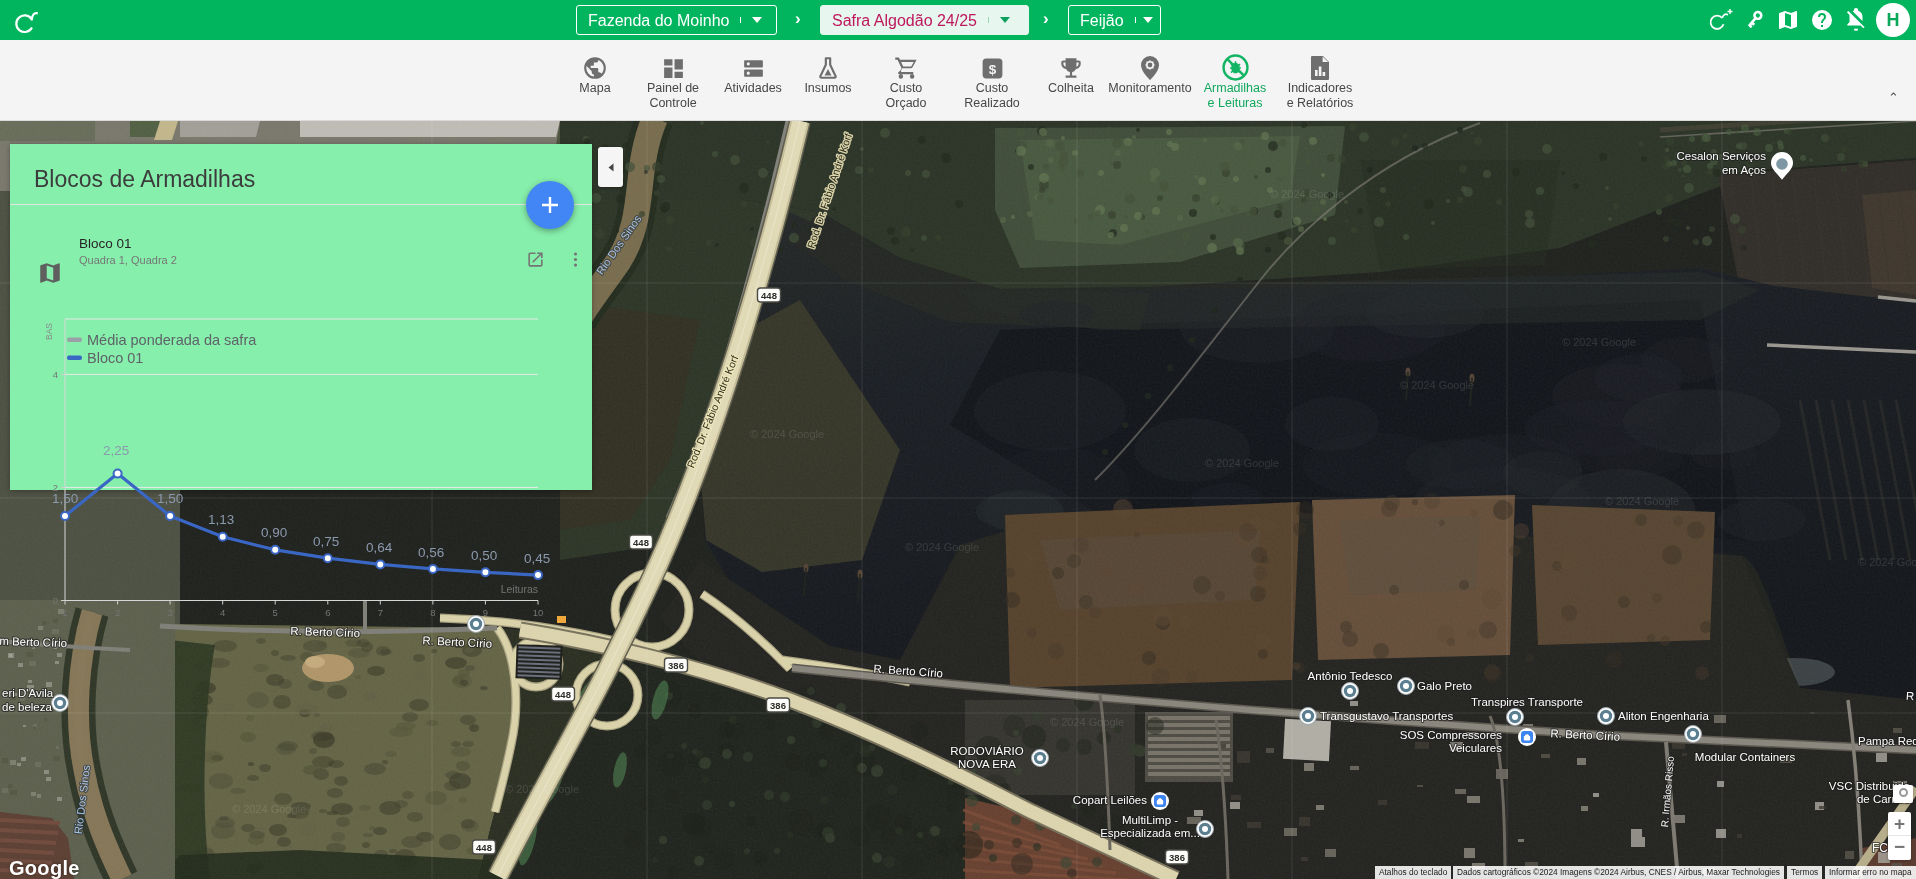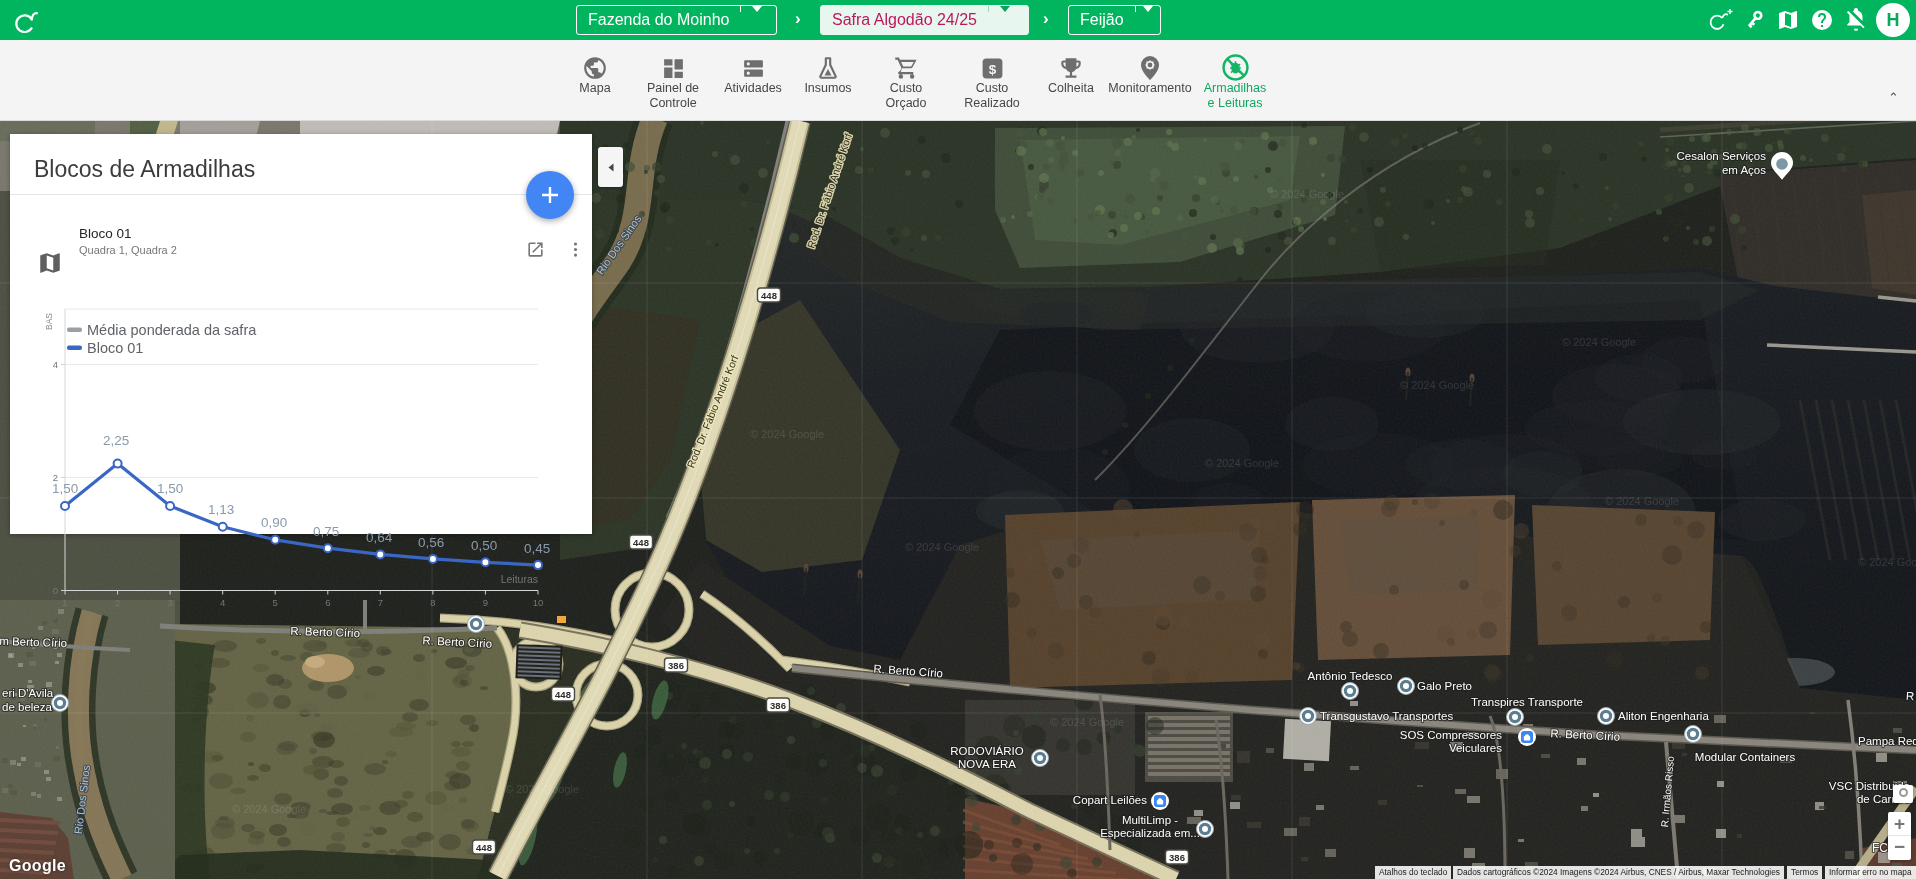--- a/index.html
+++ b/index.html
@@ -1,51 +1,51 @@
 <!DOCTYPE html>
 <html><head><meta charset="utf-8">
 <style>
 *{margin:0;padding:0;box-sizing:border-box}
 html,body{width:1916px;height:879px;overflow:hidden;font-family:"Liberation Sans",sans-serif;background:#23261f}
 .abs{position:absolute}
 
 #topbar{position:absolute;left:0;top:0;width:1916px;height:40px;background:#00b55e;z-index:30}
-.bc{position:absolute;top:5px;height:30px;display:flex;align-items:flex-start;border:1.5px solid #fff;border-radius:3px;color:#fff;font-size:16px}
+.bc{position:absolute;top:5px;height:30px;display:flex;align-items:center;border:1.5px solid #fff;border-radius:3px;color:#fff;font-size:16px}
 .bc .t{padding:0 11px;line-height:27px;white-space:nowrap}
 .bc .car{width:33px;border-left:1.5px solid #fff;display:flex;align-items:center;justify-content:center}
 .caret{width:0;height:0;border-left:5px solid transparent;border-right:5px solid transparent;border-top:6px solid #fff}
 .bc.lite{background:#e7f6ee;border-color:#e7f6ee;color:#be185d}
 .bc.lite .car{border-left-color:#9fd6b6}
 .bc.lite .caret{border-top-color:#0ba05b}
 .chev{position:absolute;top:0;height:40px;line-height:38px;color:#fff;font-size:17px;font-weight:bold}
 
 #toolbar{position:absolute;left:0;top:40px;width:1916px;height:81px;background:#f4f4f4;border-bottom:1px solid #dadada;z-index:29}
 .tab{position:absolute;top:0;text-align:center;color:#474747;font-size:12.5px;line-height:15px}
 .tab svg{display:block;margin:0 auto}
 .tab .ic{height:28px;margin-top:13px;display:flex;align-items:flex-end;justify-content:center}
 .tab .lb{}
 .tab.one .lb{margin-top:0}
 .tab.act{color:#10a85c}
 
-#panel{position:absolute;left:10px;top:134px;width:582px;height:400px;background:#ffffff;z-index:20;box-shadow:0 1px 5px rgba(0,0,0,.3)}
+#panel{position:absolute;left:10px;top:144px;width:582px;height:346px;background:#86efac;z-index:20;box-shadow:0 1px 5px rgba(0,0,0,.3)}
 #ptitle{position:absolute;left:24px;top:22px;font-size:23px;color:#3c3c3c}
 #pdiv{position:absolute;left:0;top:60px;width:582px;border-top:1px solid #e4e4e4}
 #fab{position:absolute;left:516px;top:37px;width:48px;height:48px;border-radius:50%;background:#4285f4;box-shadow:0 2px 6px rgba(0,0,0,.35);color:#fff;display:flex;align-items:center;justify-content:center}
 #fab svg{display:block}
 .lmain{position:absolute;left:69px;top:92px;font-size:13.5px;color:#252525}
 .lsub{position:absolute;left:69px;top:110px;font-size:11px;color:#767676}
 
 #collapse{position:absolute;left:598px;top:147px;width:25px;height:40px;background:#f5f5f5;border-radius:3px;z-index:21;box-shadow:0 1px 3px rgba(0,0,0,.3);display:flex;align-items:center;justify-content:center}
 #collapse .caret{transform:rotate(90deg);border-top-color:#444;border-left-width:4px;border-right-width:4px;border-top-width:5px}
 
 #map{position:absolute;left:0;top:121px;width:1916px;height:758px;z-index:1}
 
 #attr{position:absolute;top:866px;height:13px;left:0;width:1916px;z-index:15;font-size:8.3px;color:#1a1a1a}
 #attr div{position:absolute;top:0;height:15px;background:rgba(255,255,255,.88);padding:0 4px;line-height:13px;white-space:nowrap}
-#glogo{position:absolute;left:9px;top:857px;z-index:15;color:#fff;font-size:16px;letter-spacing:.3px;text-shadow:0 0 3px rgba(0,0,0,.5);font-weight:bold}
+#glogo{position:absolute;left:9px;top:857px;z-index:15;color:#fff;font-size:20px;letter-spacing:.3px;text-shadow:0 0 3px rgba(0,0,0,.5);font-weight:bold}
 #zoomctl{position:absolute;left:1888px;top:812px;width:23px;height:48px;background:#fff;border-radius:2px;z-index:15;box-shadow:0 1px 3px rgba(0,0,0,.3);color:#757575;font-size:19px;font-weight:bold;text-align:center}
 #zoomctl .zp{height:24px;line-height:24px;border-bottom:1px solid #e6e6e6}
 #zoomctl .zm{height:23px;line-height:21px}
 #tiltctl{position:absolute;left:1893px;top:785px;width:20px;height:18px;background:#fff;border-radius:2px;z-index:15;box-shadow:0 1px 3px rgba(0,0,0,.3)}
 </style></head>
 <body>
 
 <div id="map"><svg width="1916" height="758" viewBox="0 121 1916 758" font-family="Liberation Sans">
       <defs>
 <filter id="nz" x="0" y="0" width="100%" height="100%">
@@ -1235,20 +1235,34 @@
           <circle cx="12" cy="12" r="10.6" fill="none" stroke="#13b564" stroke-width="2.2"></circle>
           <g stroke="#13b564" stroke-width="1.4" fill="#13b564">
             <ellipse cx="12" cy="12.5" rx="3.1" ry="4.1"></ellipse>
             <path d="M12 6.5v2M8 9l1.5 1.5M16 9l-1.5 1.5M7.2 12.5h1.7M15.1 12.5h1.7M8 16.5l1.6-1.4M16 16.5l-1.6-1.4" fill="none"></path>
           </g>
           <path d="M4.8 4.5L19.5 19.2" stroke="#13b564" stroke-width="2.2"></path>
         </svg>
       </div>
     <div class="lb">Armadilhas<br>e Leituras</div>
   </div>
+  <div class="tab" style="left:1270px;width:100px">
+    <div class="ic">
+        <svg width="24" height="26" viewBox="0 0 24 26">
+          <path fill="#6e6e6e" d="M4 1h11l6 6v17a1 1 0 0 1-1 1H4a1 1 0 0 1-1-1V2a1 1 0 0 1 1-1z"></path>
+          <path fill="#f4f4f4" d="M14.6 1.4V7h5.6z"></path>
+          <g fill="#f4f4f4">
+            <rect x="7" y="15" width="2.6" height="6"></rect>
+            <rect x="10.8" y="11.5" width="2.6" height="9.5"></rect>
+            <rect x="14.6" y="17" width="2.6" height="4"></rect>
+          </g>
+        </svg>
+      </div>
+    <div class="lb">Indicadores<br>e Relatórios</div>
+  </div>
   <div class="abs" style="left:1888px;top:50px;color:#555;font-size:13px">⌃</div>
 </div>
 
 <div id="panel">
   <div id="ptitle">Blocos de Armadilhas</div>
   <div id="pdiv"></div>
   <div id="fab">
       <svg width="22" height="22" viewBox="0 0 22 22">
         <path d="M11 3v16M3 11h16" stroke="#fff" stroke-width="2.4"></path>
       </svg>

